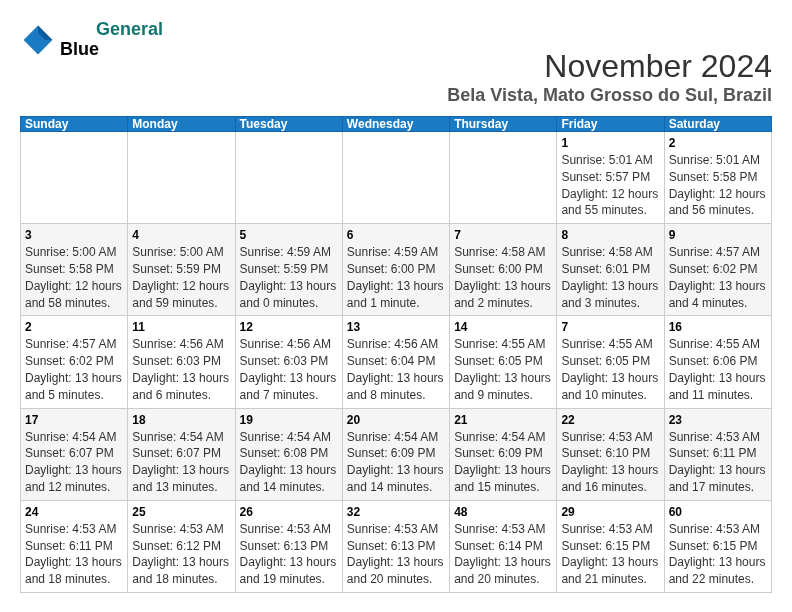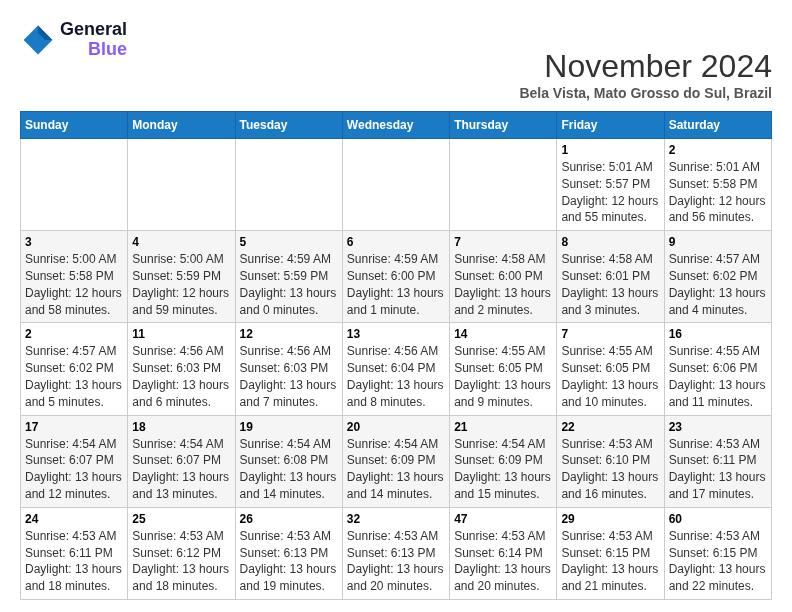--- a/index.html
+++ b/index.html
@@ -21,49 +21,49 @@
       align-items: center;
       gap: 4px;
     }
     .logo-text {
       display: flex;
       flex-direction: column;
       font-size: 18px;
       font-weight: bold;
       line-height: 1.1;
     }
-    .logo-text .general { color: #0f172a; }
-    .logo-text .blue { color: #8b5cf6; text-align: right; }
+    .logo-text .general { color: #0f766e; margin-left: 36px; }
+    .logo-text .blue { color: #000000; }
     .logo-icon {
       width: 36px;
       height: 36px;
     }
     .title-block {
       text-align: right;
       margin-top: 28px;
     }
     .month-title {
       font-size: 32px;
       font-weight: normal;
       color: #333;
     }
     .location {
-      font-size: 14px;
+      font-size: 18px;
       color: #555;
       font-weight: bold;
     }
     .calendar {
       width: 100%;
       border-collapse: collapse;
       font-size: 10.5px;
     }
     .calendar th {
       background: #1a7bc4;
       color: #fff;
-      padding: 6px 4px;
+      padding: 0 4px;
       text-align: left;
       font-size: 12px;
       font-weight: bold;
       border: 1px solid #1565a8;
     }
     .calendar td {
       border: 1px solid #ccc;
       vertical-align: top;
       padding: 4px;
       width: calc(100% / 7);
@@ -237,21 +237,21 @@
         </td>
         <td>
           <span class="day-num">26</span>
           <div class="day-info">Sunrise: 4:53 AM<br>Sunset: 6:13 PM<br>Daylight: 13 hours and 19 minutes.</div>
         </td>
         <td>
           <span class="day-num">32</span>
           <div class="day-info">Sunrise: 4:53 AM<br>Sunset: 6:13 PM<br>Daylight: 13 hours and 20 minutes.</div>
         </td>
         <td>
-          <span class="day-num">47</span>
+          <span class="day-num">48</span>
           <div class="day-info">Sunrise: 4:53 AM<br>Sunset: 6:14 PM<br>Daylight: 13 hours and 20 minutes.</div>
         </td>
         <td>
           <span class="day-num">29</span>
           <div class="day-info">Sunrise: 4:53 AM<br>Sunset: 6:15 PM<br>Daylight: 13 hours and 21 minutes.</div>
         </td>
         <td>
           <span class="day-num">60</span>
           <div class="day-info">Sunrise: 4:53 AM<br>Sunset: 6:15 PM<br>Daylight: 13 hours and 22 minutes.</div>
         </td>

